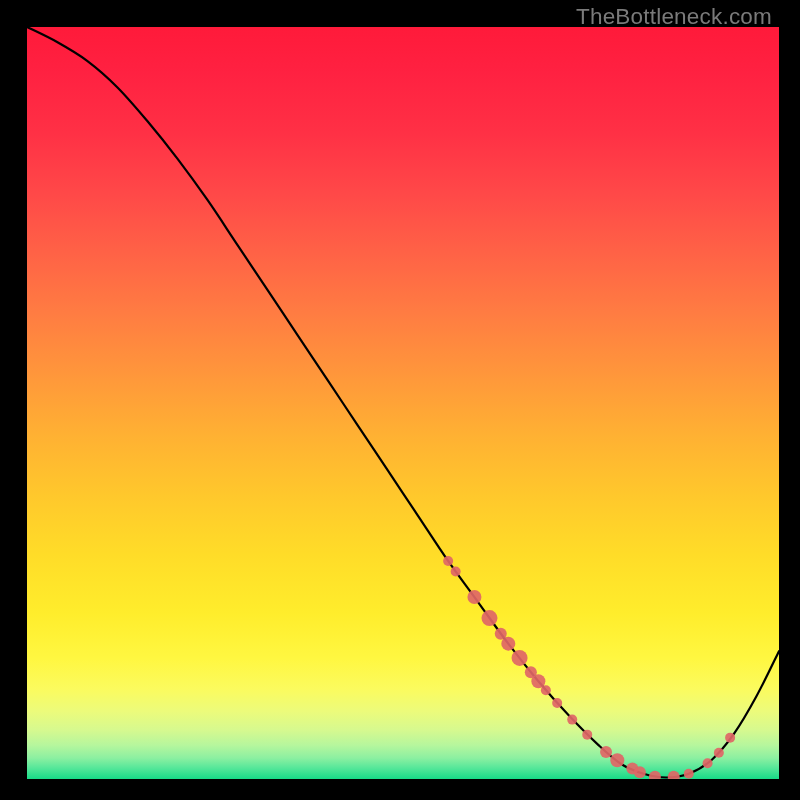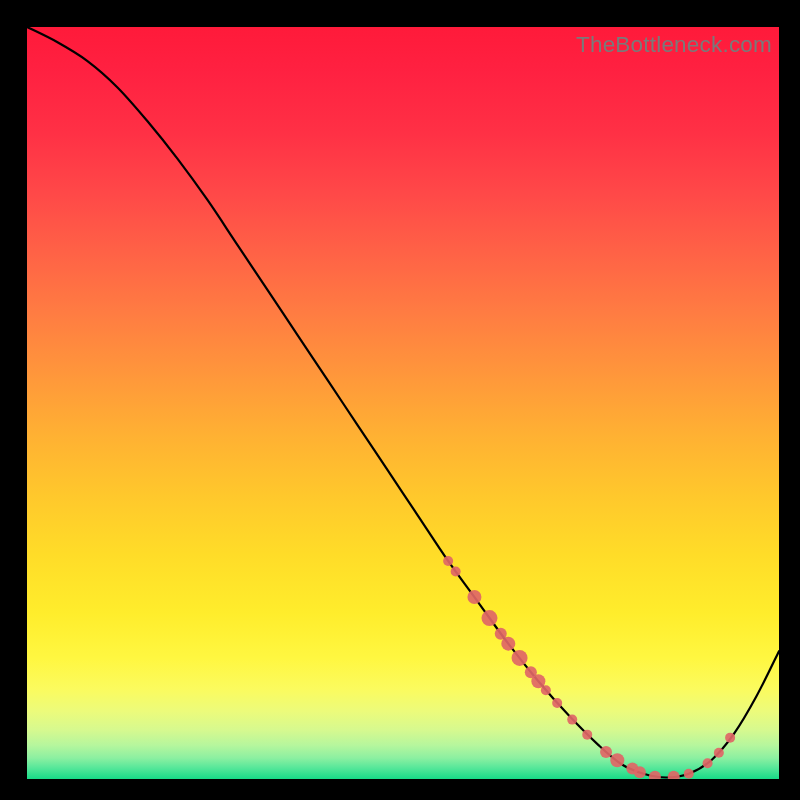--- a/index.html
+++ b/index.html
@@ -27,21 +27,20 @@
   }
   .watermark {
     position: absolute;
     top: 4px;
     right: 28px;
     color: #7a7a7a;
     font-family: Arial, Helvetica, sans-serif;
     font-size: 22.5px;
     letter-spacing: 0.2px;
     font-weight: 500;
-    margin-top: 28px;
   }
 </style>
 </head>
 <body>
 
 <div class="frame">
   <svg class="plot-area" viewBox="0 0 752 752" preserveAspectRatio="none">
     <defs>
       <linearGradient id="bg-grad" x1="0" y1="0" x2="0" y2="1">
           <stop offset="0.00%" stop-color="#ff1a3a"></stop>

